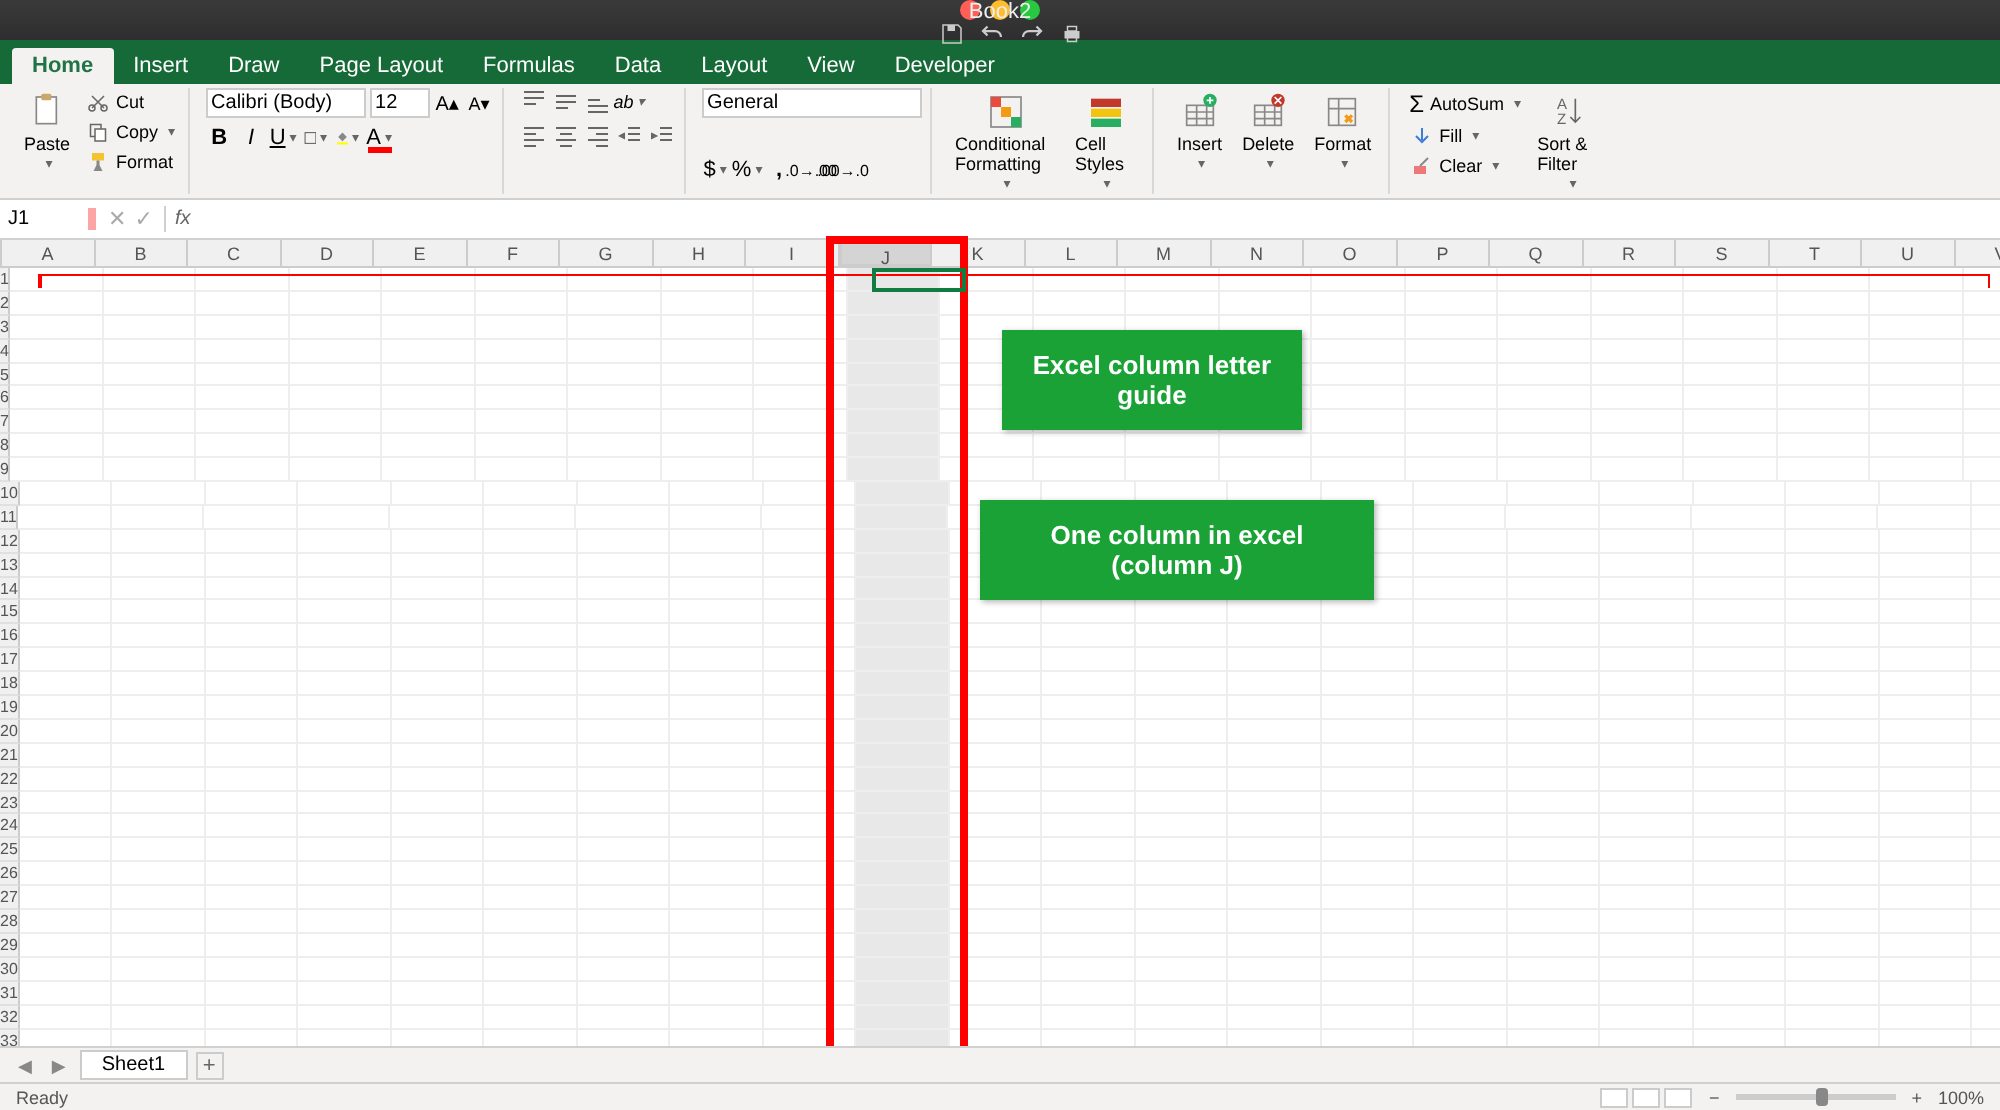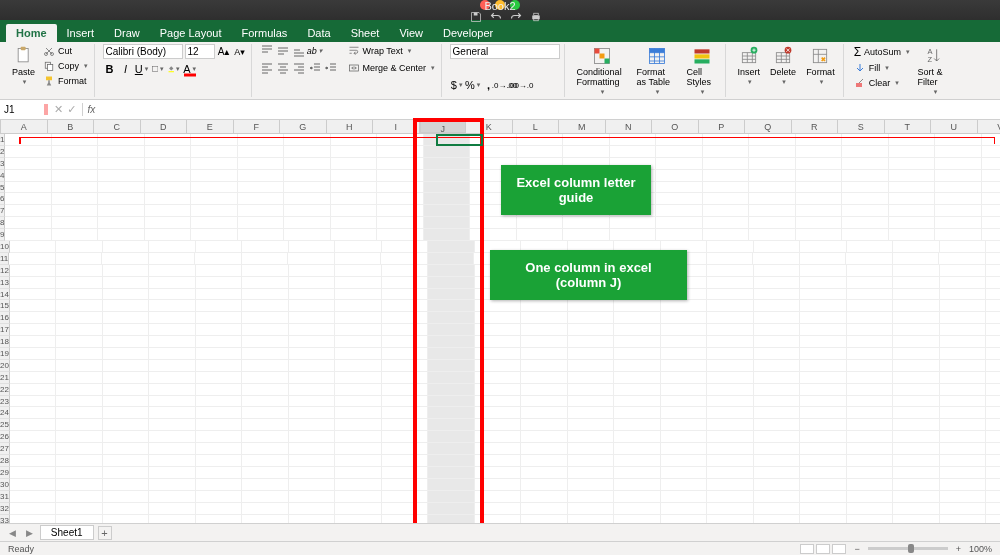--- a/index.html
+++ b/index.html
@@ -117,21 +117,21 @@
   <div class="title-center">Book2</div>
 </div>
 
 <div class="tabs" id="tabs">
     <div class="tab active">Home</div>
     <div class="tab">Insert</div>
     <div class="tab">Draw</div>
     <div class="tab">Page Layout</div>
     <div class="tab">Formulas</div>
     <div class="tab">Data</div>
-    <div class="tab">Sheet</div>
+    <div class="tab">Layout</div>
     <div class="tab">View</div>
     <div class="tab">Developer</div>
   </div>
 
 <div class="ribbon">
 
   <div class="group">
     <div class="group-body">
       <div class="big-btn dd">
         <svg viewBox="0 0 24 24">
@@ -248,35 +248,20 @@
                 <path d="M5 2h6M5 5h6M5 8h6M3 5L1 6l2 1z" stroke="#666" fill="#666"></path>
               </svg>
             </span>
           <span class="ico">
               <svg viewBox="0 0 12 12">
                 <path d="M5 2h6M5 5h6M5 8h6M1 5l2 1-2 1z" stroke="#666" fill="#666"></path>
               </svg>
             </span>
         </div>
       </div>
-      <div class="vstack" style="margin-left:6px;gap:3px">
-        <div class="small-btn dd">
-            <svg viewBox="0 0 16 16">
-              <path d="M2 3h12M2 7h9a2 2 0 010 4H8m0 0l2-2m-2 2l2 2M2 11h3" stroke="#666" fill="none"></path>
-            </svg>
-            <span>Wrap Text</span>
-          </div>
-        <div class="small-btn dd">
-            <svg viewBox="0 0 16 16">
-              <rect x="2" y="4" width="12" height="8" fill="none" stroke="#666"></rect>
-              <path d="M5 8h6M5 8l2-2M5 8l2 2M11 8l-2-2M11 8l-2 2" stroke="#666" fill="none"></path>
-            </svg>
-            <span>Merge &amp; Center</span>
-          </div>
-      </div>
     </div>
   </div>
 
   <div class="group">
     <div class="group-body vstack" style="gap:19px">
       <input class="sel number-fmt" value="General" style="">
       <div class="hstack">
         <span class="ico dd">$</span>
         <span class="ico dd">%</span>
         <span class="ico">
@@ -291,28 +276,20 @@
   <div class="group">
     <div class="group-body">
       <div class="big-btn dd">
           <svg viewBox="0 0 24 24">
             <rect x="3" y="3" width="18" height="18" fill="none" stroke="#888"></rect>
             <rect x="3" y="3" width="6" height="6" fill="#e74c3c"></rect>
             <rect x="9" y="9" width="6" height="6" fill="#f39c12"></rect>
             <rect x="15" y="15" width="6" height="6" fill="#27ae60"></rect>
           </svg>
           <span class="lbl" style="width:50px">Conditional Formatting</span>
-        </div>
-      <div class="big-btn dd">
-          <svg viewBox="0 0 24 24">
-            <rect x="3" y="3" width="18" height="18" fill="none" stroke="#3b7dd8"></rect>
-            <path d="M3 8h18M3 13h18M3 18h18M9 3v18M15 3v18" stroke="#3b7dd8"></path>
-            <rect x="3" y="3" width="18" height="5" fill="#3b7dd8"></rect>
-          </svg>
-          <span class="lbl" style="width:40px">Format as Table</span>
         </div>
       <div class="big-btn dd">
           <svg viewBox="0 0 24 24">
             <rect x="3" y="4" width="18" height="5" fill="#c0392b"></rect>
             <rect x="3" y="10" width="18" height="5" fill="#f1c40f"></rect>
             <rect x="3" y="16" width="18" height="5" fill="#27ae60"></rect>
           </svg>
           <span class="lbl" style="width:30px">Cell Styles</span>
         </div>
     </div>

